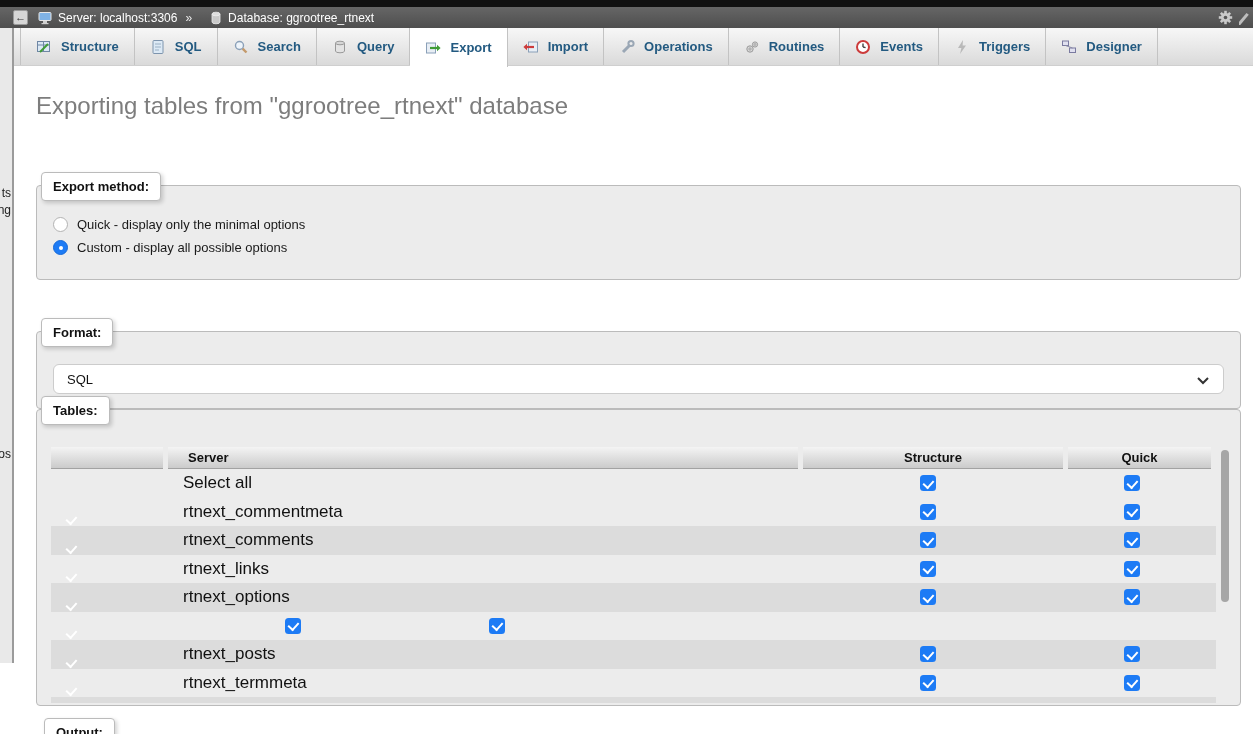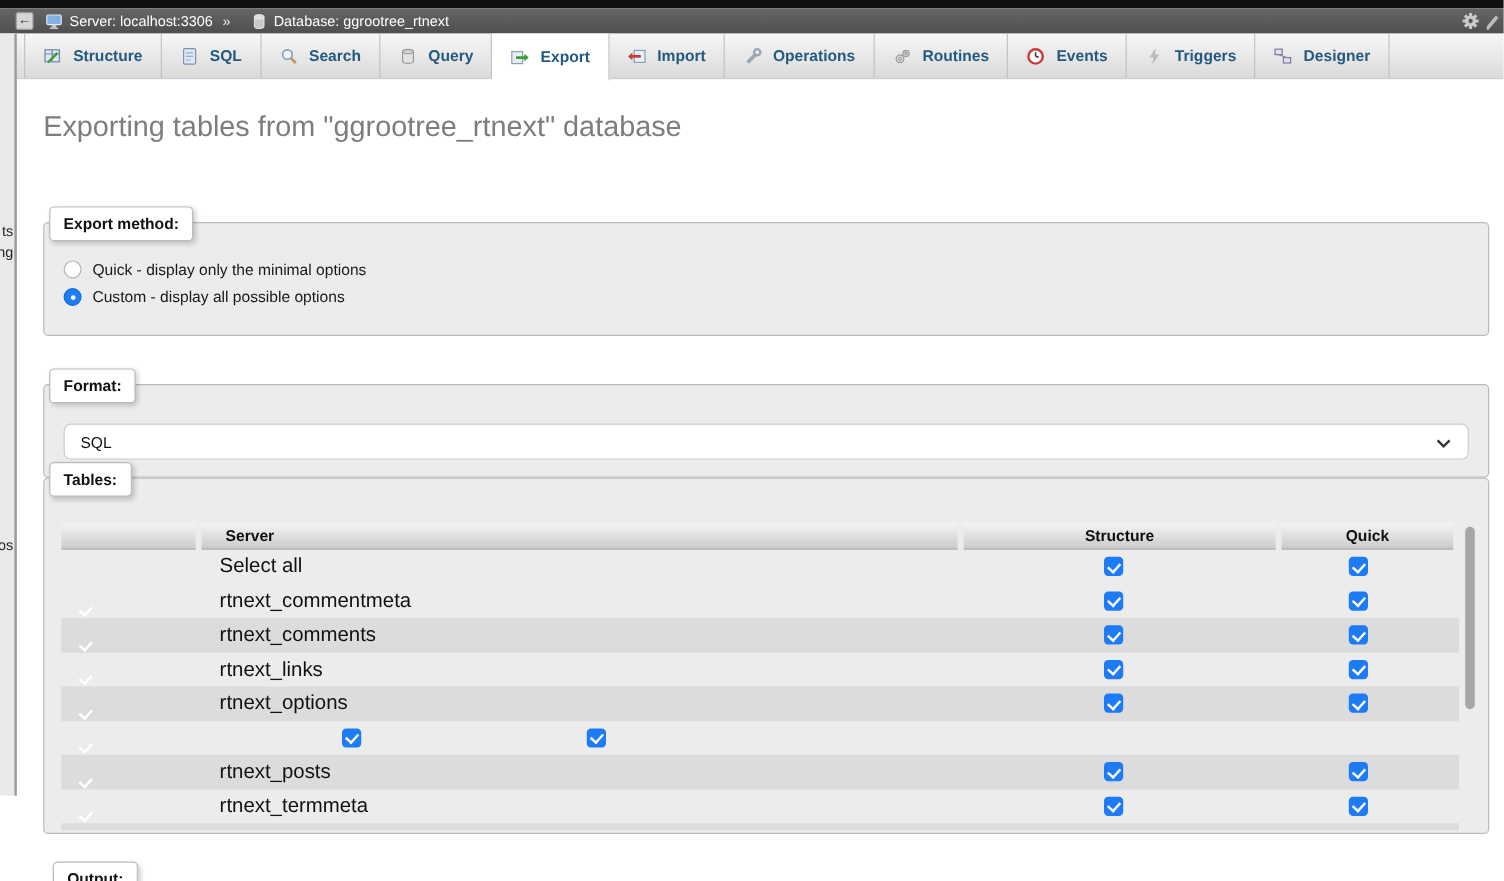--- a/index.html
+++ b/index.html
@@ -49,21 +49,21 @@
   .fs-export{margin-top:65px;height:95px;}
   .radio-row{display:flex;align-items:flex-start;gap:9px;padding-left:16px;height:23px;
     font-size:13px;color:#1a1a1a;}
   .radio-rows{padding-top:31px;}
   .radio{width:15px;height:15px;border-radius:50%;background:#fff;border:1px solid #b3b3b3;
     position:relative;flex:0 0 auto;cursor:pointer;}
   .radio.checked{background:#1d7bf5;border-color:#176ad8;}
   .radio.checked::after{content:"";position:absolute;left:4.5px;top:4.5px;width:4px;height:4px;
     border-radius:50%;background:#fff;}
 
-  .fs-format{margin-top:40px;height:78px;}
+  .fs-format{margin-top:51px;height:78px;}
   .select-box{position:relative;margin:32px 16px 0;height:30px;background:#fff;
     border:1px solid #ccc;border-radius:6px;display:flex;align-items:center;
     padding-left:13px;font-size:13px;color:#111;cursor:pointer;}
   .select-box svg{position:absolute;right:13px;top:11px;}
 
   .fs-tables{height:297px;}
   .table-wrap{position:absolute;left:14px;top:37px;width:1165px;height:256px;overflow:hidden;}
   .thead{display:flex;gap:5px;height:22px;font-size:13px;font-weight:bold;color:#111;}
   .thead .hcell{background:linear-gradient(#f4f4f4,#cbcbcb);border-bottom:1px solid #a2a2a2;
     display:flex;align-items:center;}

